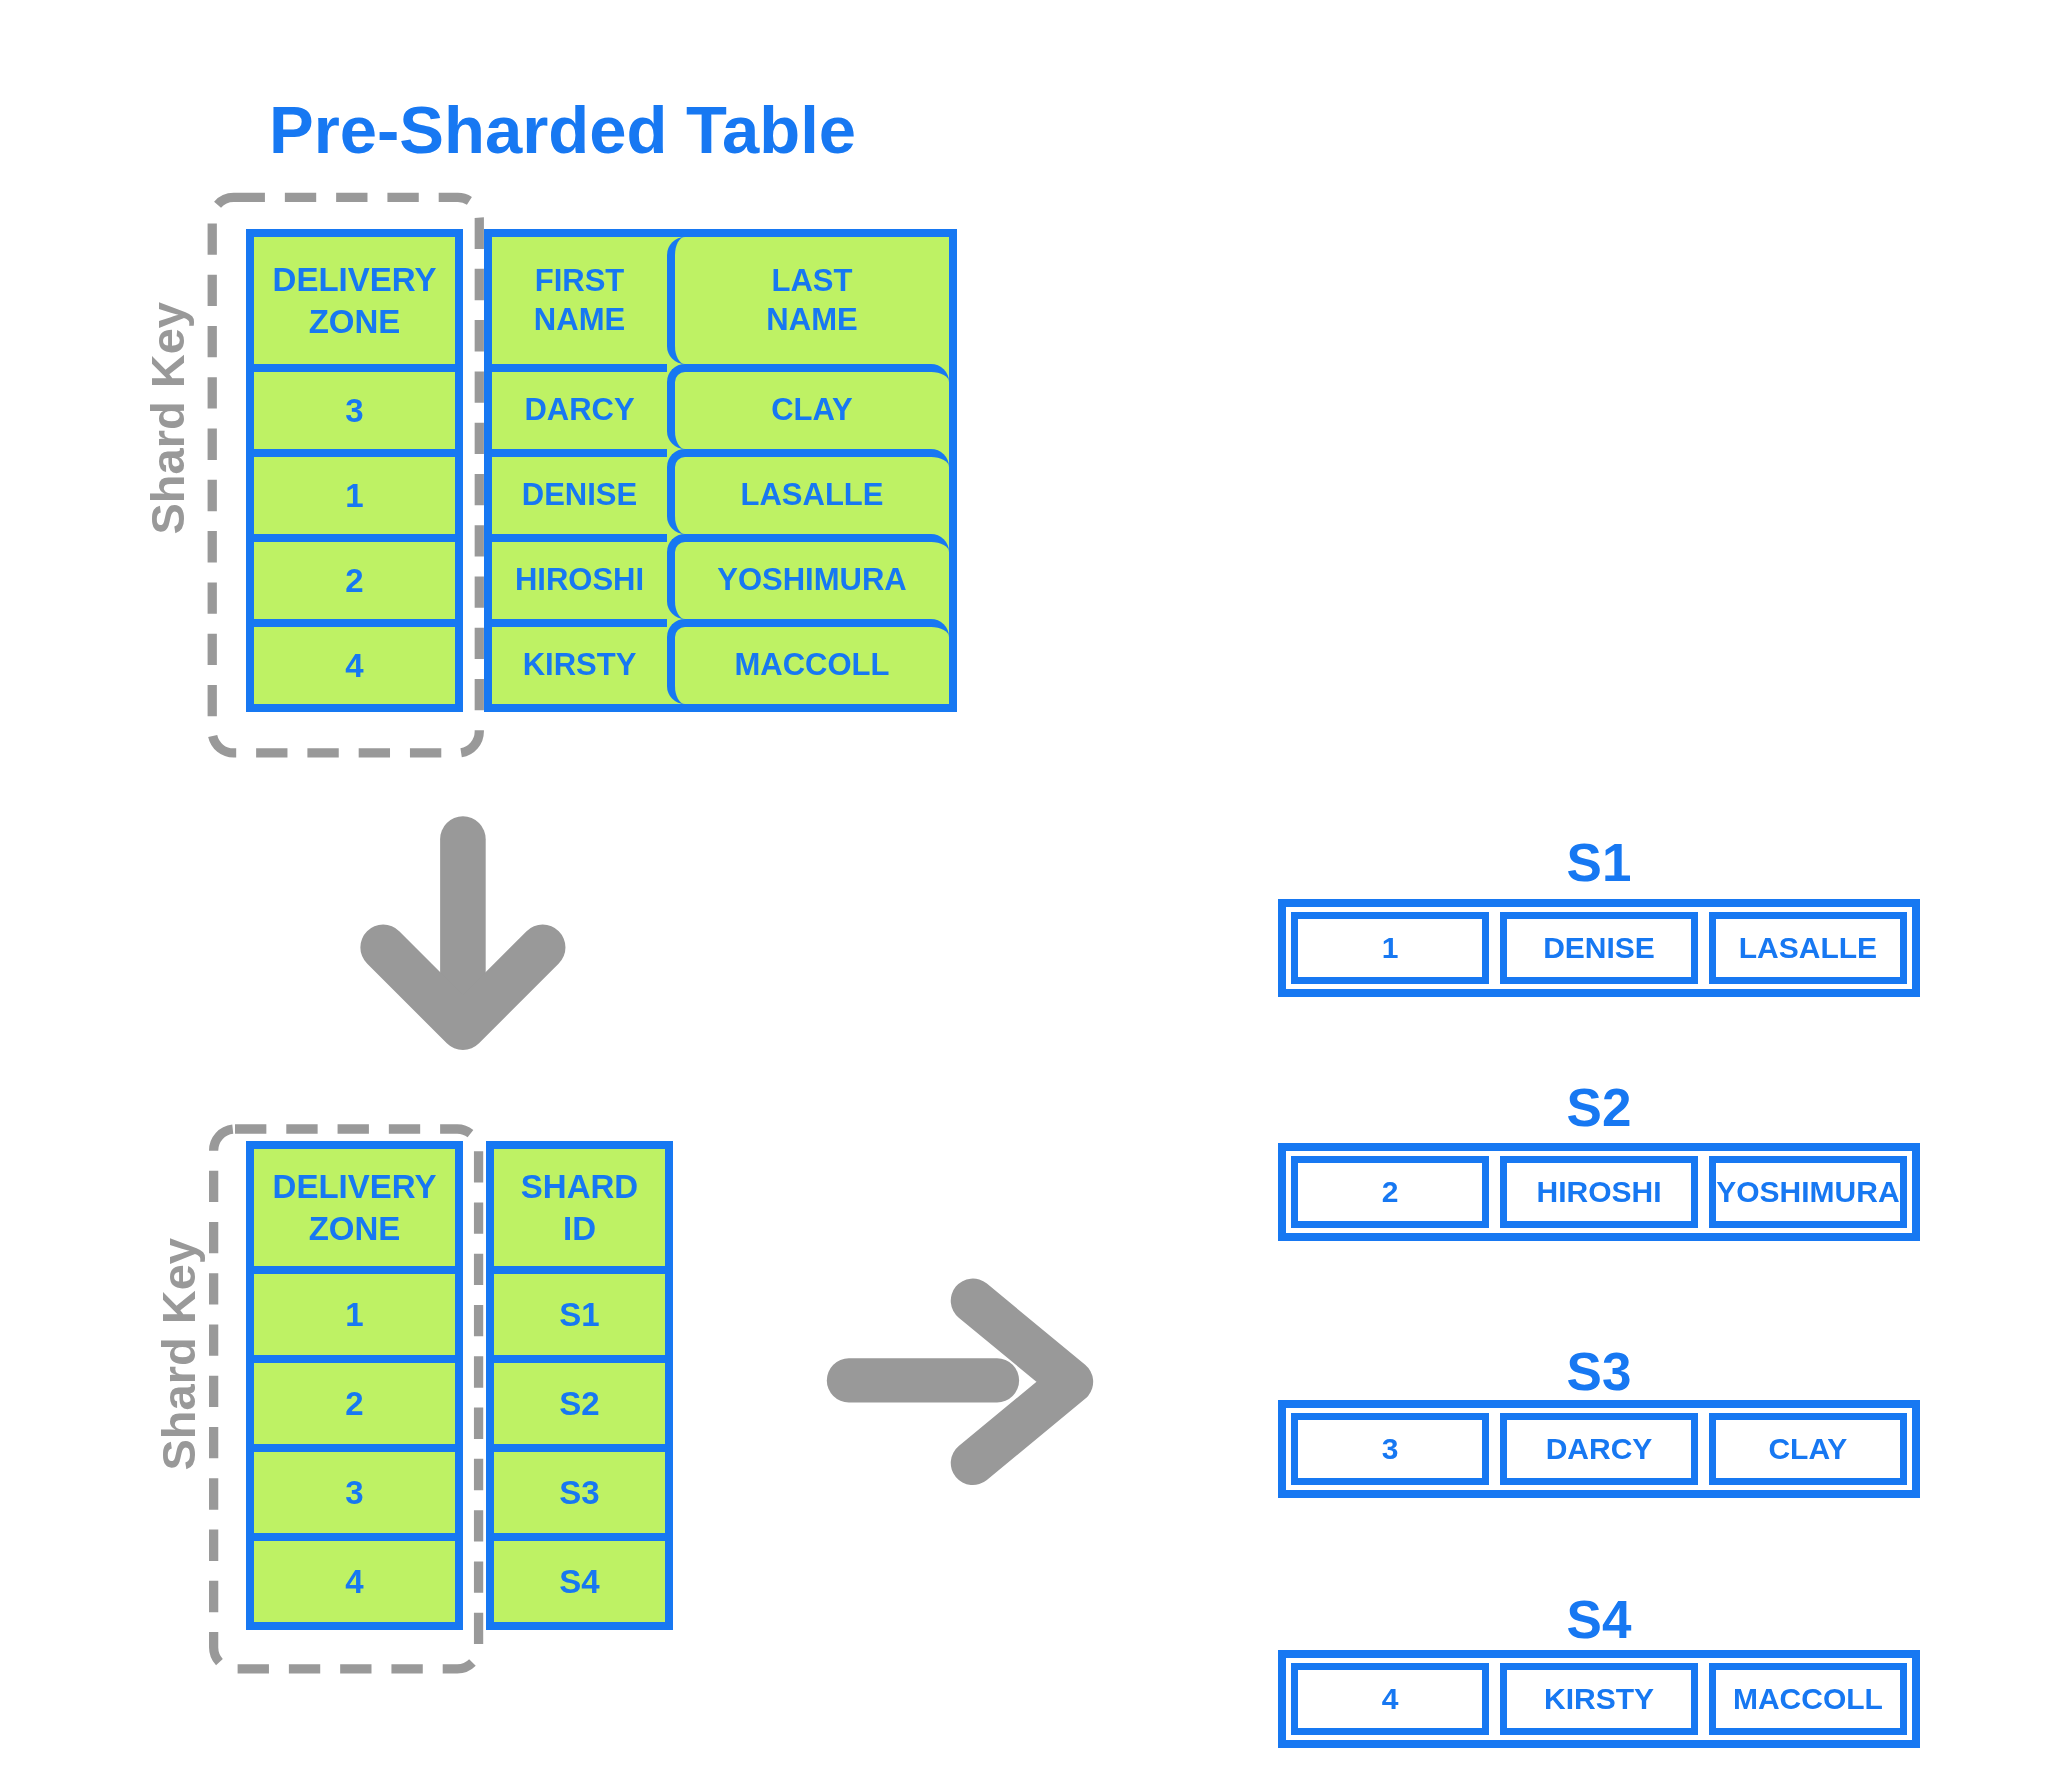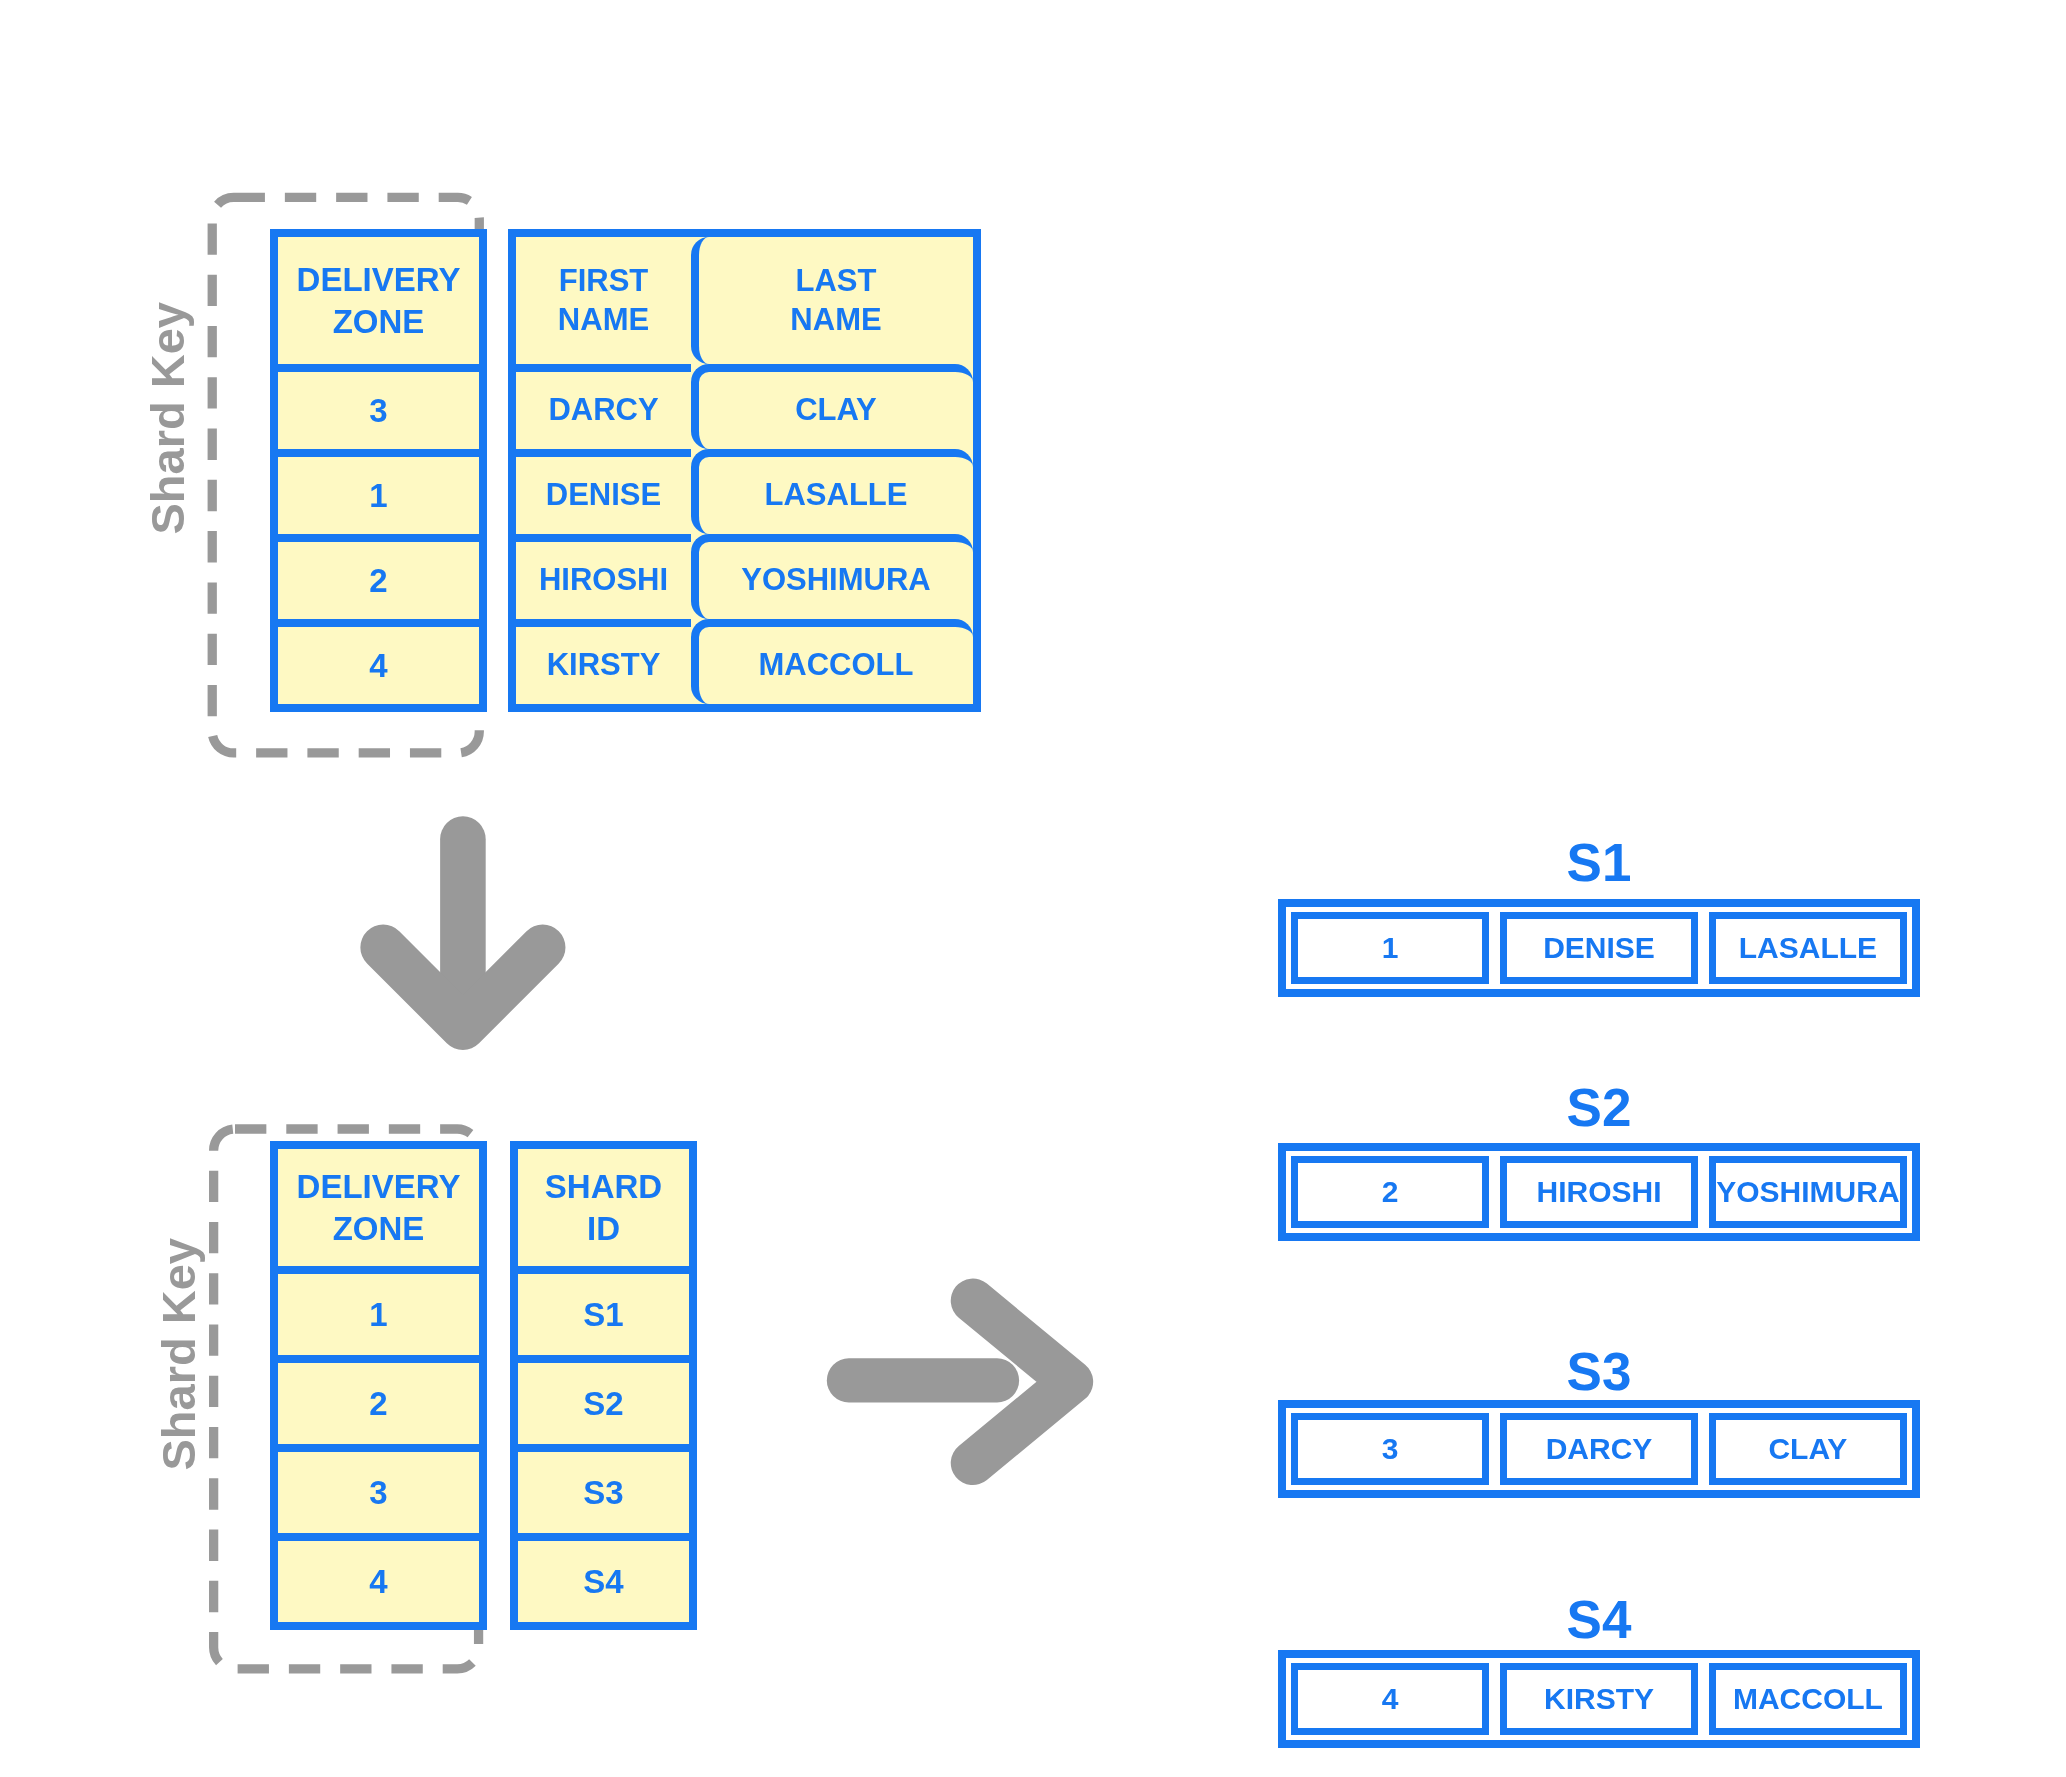--- a/index.html
+++ b/index.html
@@ -26,21 +26,21 @@
 
   .shardkey{
     color:var(--gray);font-size:47px;line-height:57px;
     width:228px;height:57px;text-align:center;white-space:nowrap;
     transform:rotate(-90deg);transform-origin:center center;z-index:2;
   }
 
   
   .tbox{
     box-sizing:border-box;border:8.5px solid var(--blue);
-    display:grid;z-index:1;background:#fef9c3;margin-left:24px;
+    display:grid;z-index:1;background:#bef264;
   }
   .tbox .cell{
     box-sizing:border-box;
     display:flex;flex-direction:column;align-items:center;justify-content:center;
     color:var(--blue);font-size:33px;line-height:1.25;text-align:center;
   }
   .tbox .cell.bt{border-top:8.5px solid var(--blue);}
   .tbox .cell.bl{border-left:8.5px solid var(--blue);border-radius:18px;}
 
   .t1col1{left:246px;top:229px;width:217px;height:483px;
@@ -82,20 +82,21 @@
     <g stroke="#999999" stroke-width="64" stroke-linecap="round" stroke-linejoin="round" fill="none">
       <path d="M650,1178 L650,1388"></path>
       <path d="M538,1330 L650,1442 L762,1330"></path>
     </g>
     <g stroke="#999999" stroke-width="62" stroke-linecap="round" stroke-linejoin="round" fill="none">
       <path d="M1192,1938 L1400,1938"></path>
       <path d="M1366,1826 L1504,1940 L1366,2054"></path>
     </g>
   </svg>
 
+  <div class="abs main-title">Pre-Sharded Table</div>
 
   <div class="abs shardkey" style="left:53px;top:392px;">Shard Key</div>
   <div class="abs shardkey" style="left:64px;top:1328px;">Shard Key</div>
 
   <div class="abs tbox t1col1">
     <div class="cell">
       <span>DELIVERY</span>
       <span>ZONE</span>
     </div>
     <div class="cell bt">3</div>

